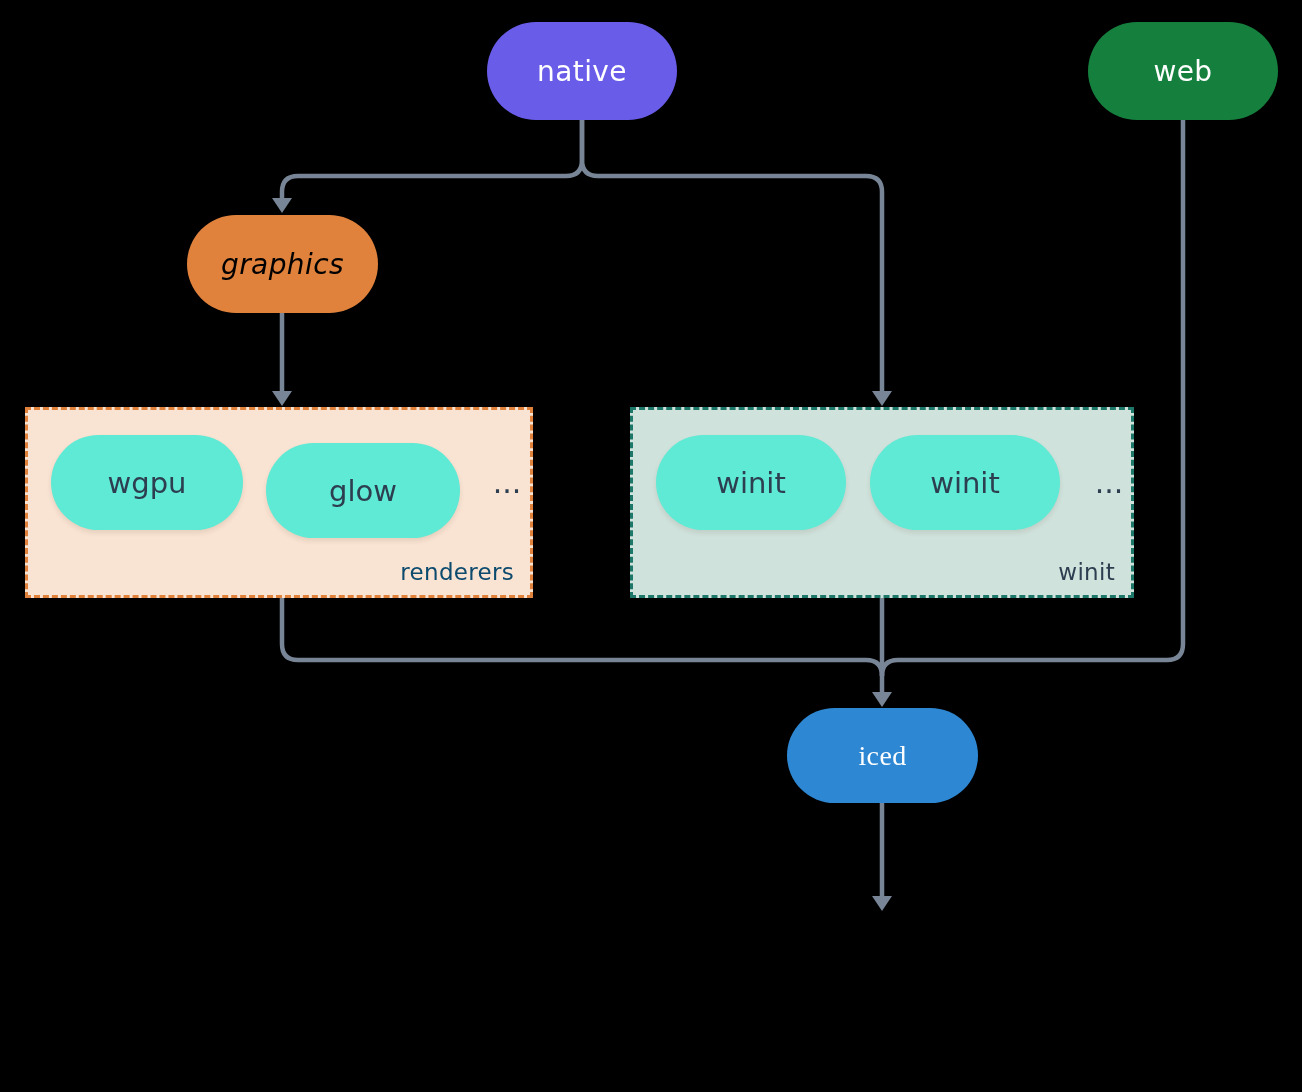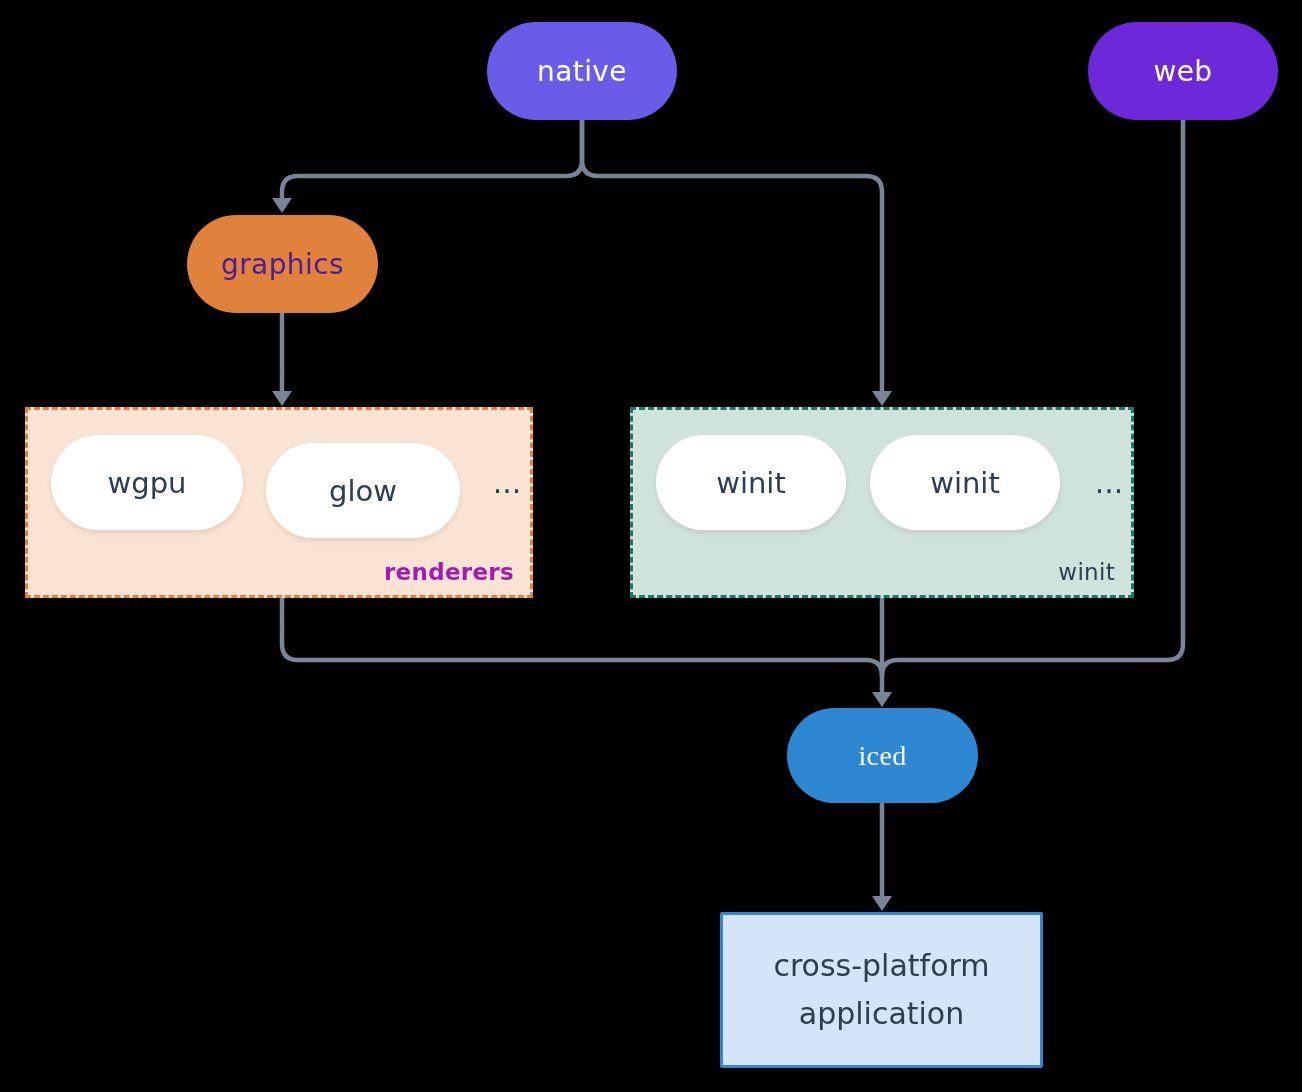--- a/index.html
+++ b/index.html
@@ -29,21 +29,21 @@
     color: #fff;
     font-size: 28px;
     letter-spacing: 0.4px;
   }
   .inner-pill {
     position: absolute;
     display: flex;
     align-items: center;
     justify-content: center;
     border-radius: 48px;
-    background: #ffffff;
+    background: #5eead4;
     font-size: 29px;
     box-shadow: 0 3px 5px rgba(60,40,20,0.10);
   }
   .group-box {
     position: absolute;
     border-width: 3px;
     border-style: dashed;
   }
   .group-label {
     position: absolute;
@@ -108,51 +108,48 @@
       <polygon points="282,406 272,391 292,391"></polygon>
       <polygon points="882,707 872,692 892,692"></polygon>
       <polygon points="882,911 872,896 892,896"></polygon>
     </g>
   </svg>
 
   <div class="pill node-native" style="background-color: rgb(105, 92, 233); color: rgb(255, 255, 255);">
     <span>native</span>
   </div>
 
-  <div class="pill node-web" style="background-color: #6d28d9; color: rgb(255, 255, 255);">
+  <div class="pill node-web" style="background-color: #15803d; color: rgb(255, 255, 255);">
     <span>web</span>
   </div>
 
-  <div class="pill node-graphics" style="background-color: rgb(224, 130, 60); color: #4c1d95;">
+  <div class="pill node-graphics" style="background-color: rgb(224, 130, 60); color: #000000; font-style: italic;">
     <span>graphics</span>
   </div>
 
   <div class="group-box box-renderers" style="background-color: rgb(249, 227, 210); border-color: rgb(224, 130, 60);">
     <div class="inner-pill pill-wgpu" style="color: rgb(45, 62, 80);">
       <span>wgpu</span>
     </div>
     <div class="inner-pill pill-glow" style="color: rgb(45, 62, 80);">
       <span>glow</span>
     </div>
     <div class="ellipsis more-renderers" style="color: rgb(45, 62, 80);">...</div>
-    <div class="group-label" style="color: #a21caf; font-weight: bold;">renderers</div>
+    <div class="group-label" style="color: #0c4a6e;">renderers</div>
   </div>
 
   <div class="group-box box-shells" style="background-color: rgb(208, 226, 220); border-color: rgb(30, 120, 105);">
     <div class="inner-pill pill-winit" style="color: rgb(45, 62, 80);">
       <span>winit</span>
     </div>
     <div class="inner-pill pill-glutin" style="color: rgb(45, 62, 80);">
       <span>winit</span>
     </div>
     <div class="ellipsis more-shells" style="color: rgb(45, 62, 80);">...</div>
     <div class="group-label" style="color: rgb(45, 62, 80);">winit</div>
   </div>
 
   <div class="pill node-iced" style="background-color: rgb(45, 135, 211); color: rgb(255, 255, 255);">
     <span>iced</span>
   </div>
 
-  <div class="app-box node-app" style="background-color: rgb(213, 229, 247); border-color: rgb(49, 135, 214); color: rgb(45, 62, 80);">
-    <span>cross-platform application</span>
-  </div>
 
 </div>
 
 </body></html>

